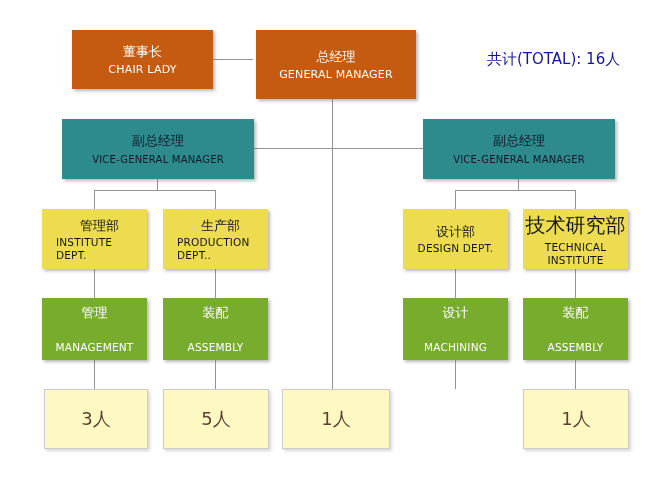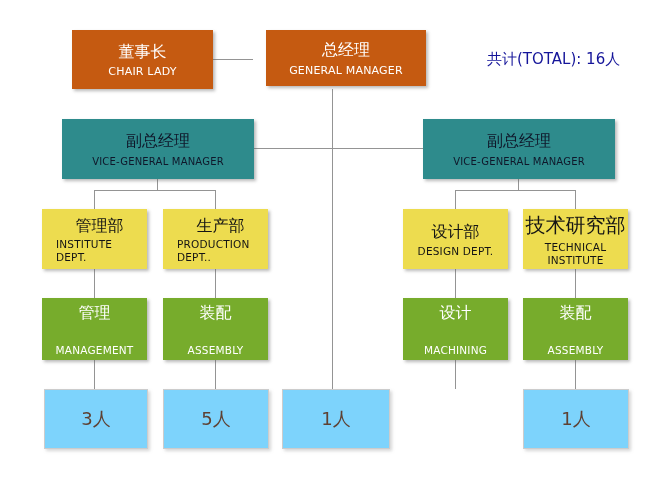--- a/index.html
+++ b/index.html
@@ -6,36 +6,36 @@
   .canvas{
     position:relative;width:667px;height:490px;background:#ffffff;overflow:hidden;
     font-family:"DejaVu Sans","Liberation Sans",sans-serif;
   }
   .line{position:absolute;background:#949494;z-index:0;}
   .box{
     position:absolute;z-index:1;display:flex;flex-direction:column;
     justify-content:center;align-items:center;box-sizing:border-box;
     box-shadow:2px 2px 3px rgba(100,100,100,0.45);
   }
-  .box .zh{font-size:16px;line-height:1.35;white-space:nowrap;}
+  .box .zh{font-size:13px;line-height:1.35;white-space:nowrap;}
   .box .en{font-size:10.5px;line-height:1.2;letter-spacing:0.2px;}
   .exec{background:#c55a11;color:#ffffff;}
   .exec .en{font-size:11px;margin-top:3px;}
   .vice{background:#2e8b8c;color:#0f172a;}
   .vice .en{font-size:10px;margin-top:4px;}
   .dept{background:#eddc4f;color:#141414;}
   .dept .en{margin-top:2px;text-align:center;}
   .dept.en-left{align-items:flex-start;padding-left:14px;padding-right:4px;}
   .dept.en-left .zh{align-self:center;}
   .dept.en-left .en{text-align:left;max-width:84px;}
   .dept .en.wrap{max-width:92px;text-align:center;}
   .team{background:#77ac2c;color:#ffffff;}
   .team .en{margin-top:20px;}
   .count{
-    background:#7dd3fc;border:1px solid #cccccc;color:#5e4133;
+    background:#fef9c3;border:1px solid #cccccc;color:#5e4133;
     box-shadow:2px 2px 3px rgba(140,140,140,0.35);
     justify-content:center;
   }
   .count .num{font-size:18px;}
   .total{
     position:absolute;left:487px;top:50px;z-index:1;
     color:#15159a;font-size:15px;white-space:nowrap;
   }
 </style>
 </head>
@@ -52,21 +52,21 @@
   <div class="line" style="left:215px;top:190px;width:1px;height:199px"></div>
   <div class="line" style="left:518px;top:179px;width:1px;height:12px"></div>
   <div class="line" style="left:455px;top:190px;width:121px;height:1px"></div>
   <div class="line" style="left:455px;top:190px;width:1px;height:199px"></div>
   <div class="line" style="left:575px;top:190px;width:1px;height:199px"></div>
 
   <div class="box exec" style="left:72px;top:30px;width:141px;height:59px">
     <div class="zh">董事长</div>
     <div class="en">CHAIR LADY</div>
   </div>
-  <div class="box exec" style="left:266px;top:30px;width:160px;height:56px">
+  <div class="box exec" style="left:256px;top:30px;width:160px;height:69px">
     <div class="zh">总经理</div>
     <div class="en">GENERAL MANAGER</div>
   </div>
 
   <div class="total">共计(TOTAL): 16人</div>
 
   <div class="box vice" style="left:62px;top:119px;width:192px;height:60px">
     <div class="zh">副总经理</div>
     <div class="en">VICE-GENERAL MANAGER</div>
   </div>

